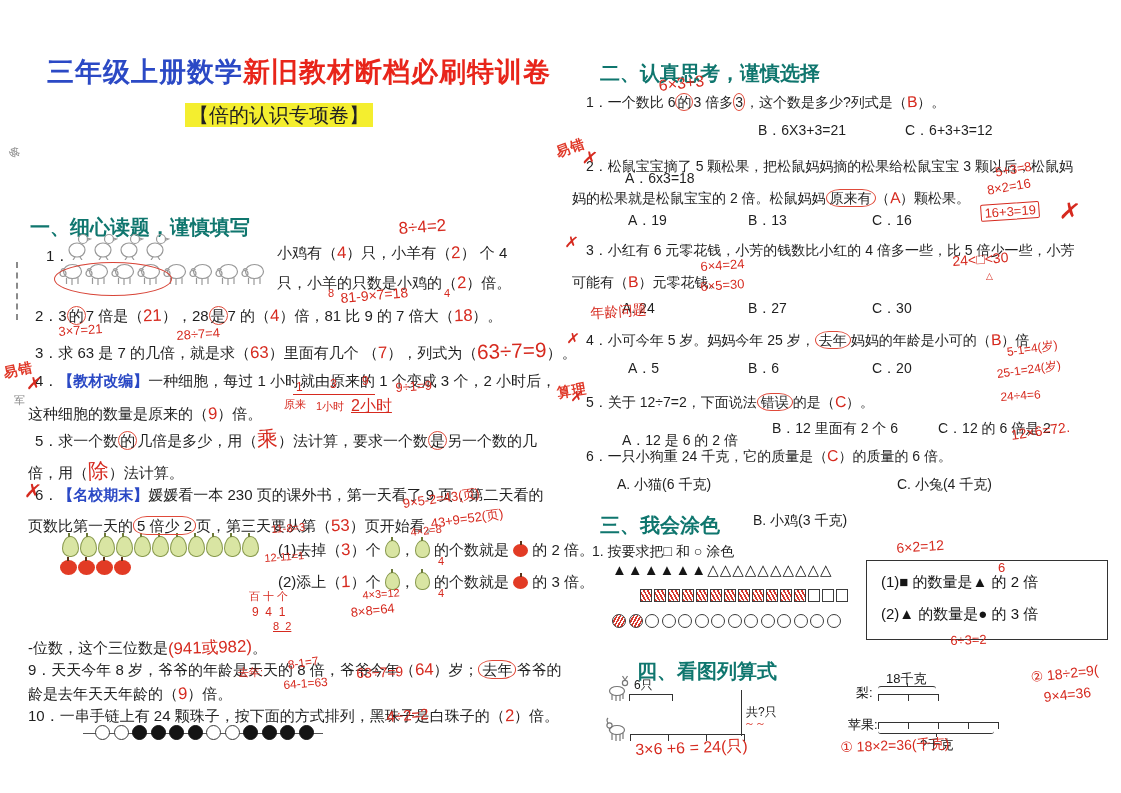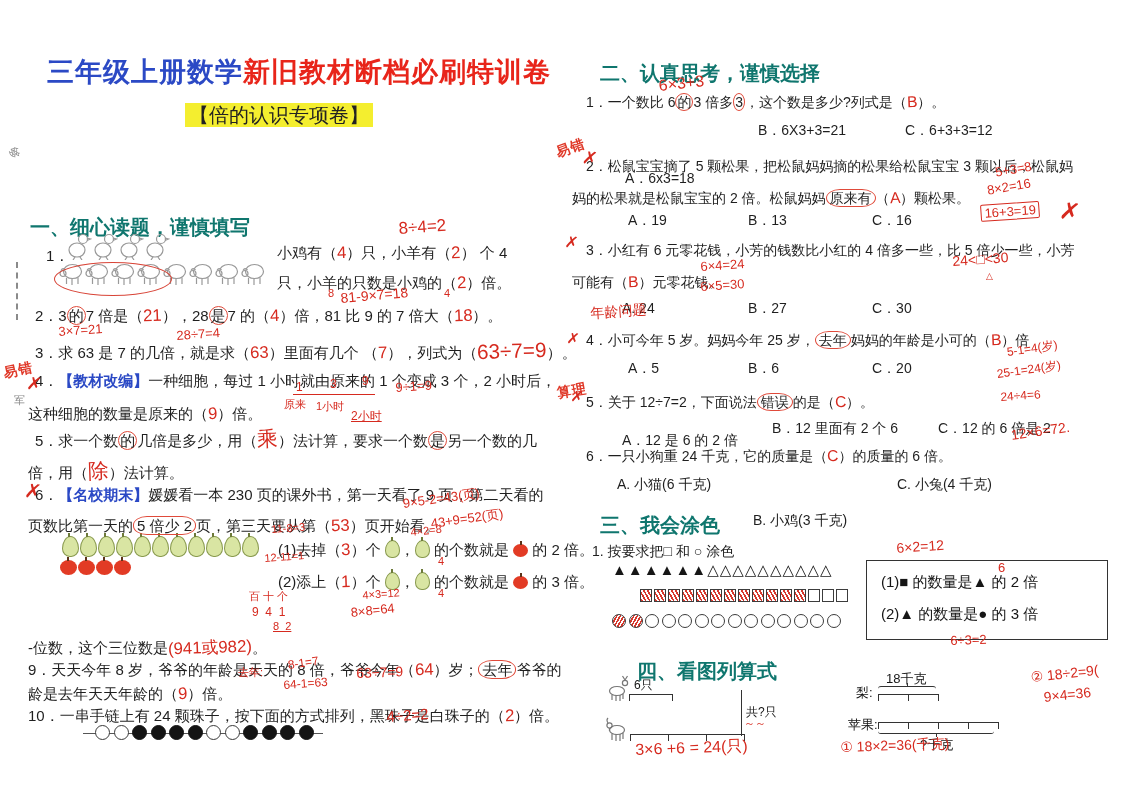--- a/index.html
+++ b/index.html
@@ -334,21 +334,21 @@
     <div class="ann" style="left: 328px; top: 288px; font-size: 11px;">8</div>
     <div class="ann" style="left: 444px; top: 288px; font-size: 11px;">4</div>
     <div class="ann" style="left: 340px; top: 291px; font-size: 14px; transform: rotate(-5deg);">81-9×7=18</div>
     <div class="ann" style="left: 58px; top: 325px; font-size: 13px; transform: rotate(-4deg);">3×7=21</div>
     <div class="ann" style="left: 176px; top: 329px; font-size: 13px; transform: rotate(-4deg);">28÷7=4</div>
     <div class="ann" style="left: 296px; top: 381px; font-size: 12px;">1</div>
     <div class="ann" style="left: 330px; top: 378px; font-size: 12px;">3</div>
     <div class="ann" style="left: 362px; top: 375px; font-size: 12px;">9</div>
     <div class="ann" style="left: 284px; top: 399px; font-size: 11px;">原来</div>
     <div class="ann" style="left: 316px; top: 401px; font-size: 11px;">1小时</div>
-    <div class="ann" style="left: 351px; top: 410px; font-size: 12px; text-decoration: underline;">2小时</div>
+    <div class="ann" style="left: 351px; top: 398px; font-size: 16px; text-decoration: underline;">2小时</div>
     <div class="ann" style="left: 395px; top: 381px; font-size: 13px; transform: rotate(-4deg);">9÷1=9</div>
     <div class="ann" style="left: 402px; top: 497px; font-size: 13px; transform: rotate(-8deg);">9×5-2=43(页)</div>
     <div class="ann" style="left: 430px; top: 517px; font-size: 13px; transform: rotate(-8deg);">43+9=52(页)</div>
     <div class="ann" style="left: 271px; top: 524px; font-size: 11px; transform: rotate(-4deg);">11-8=3</div>
     <div class="ann" style="left: 410px; top: 527px; font-size: 11px; transform: rotate(-6deg);">4×2=8</div>
     <div class="ann" style="left: 264px; top: 553px; font-size: 11px; transform: rotate(-4deg);">12-11=1</div>
     <div class="ann" style="left: 438px; top: 556px; font-size: 11px;">4</div>
     <div class="ann" style="left: 362px; top: 590px; font-size: 11px; transform: rotate(-4deg);">4×3=12</div>
     <div class="ann" style="left: 438px; top: 588px; font-size: 11px;">4</div>
     <div class="ann" style="left: 249px; top: 591px; font-size: 11px;">百 十 个</div>

